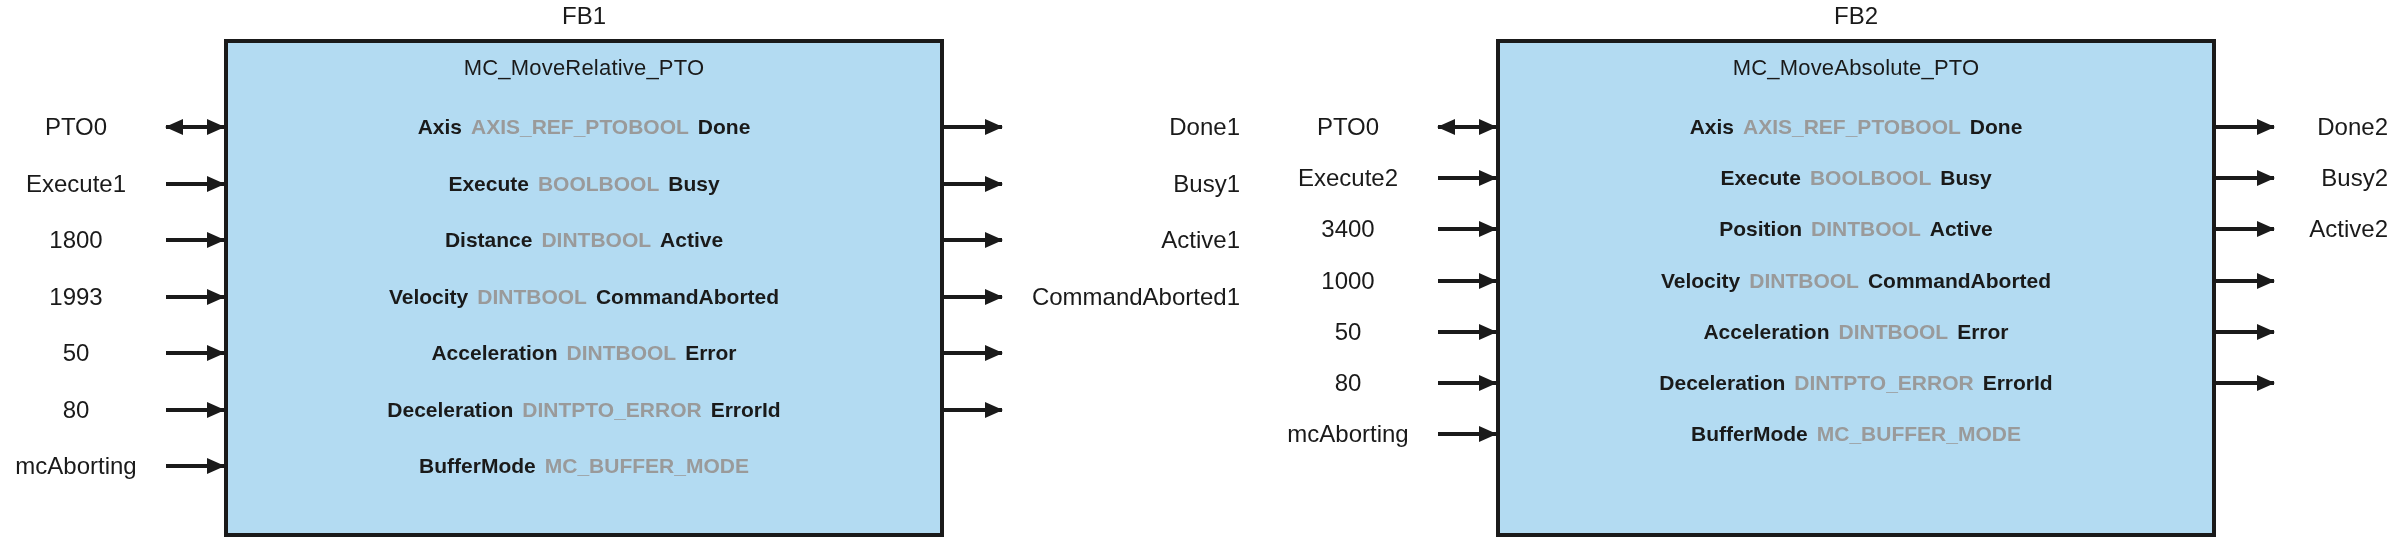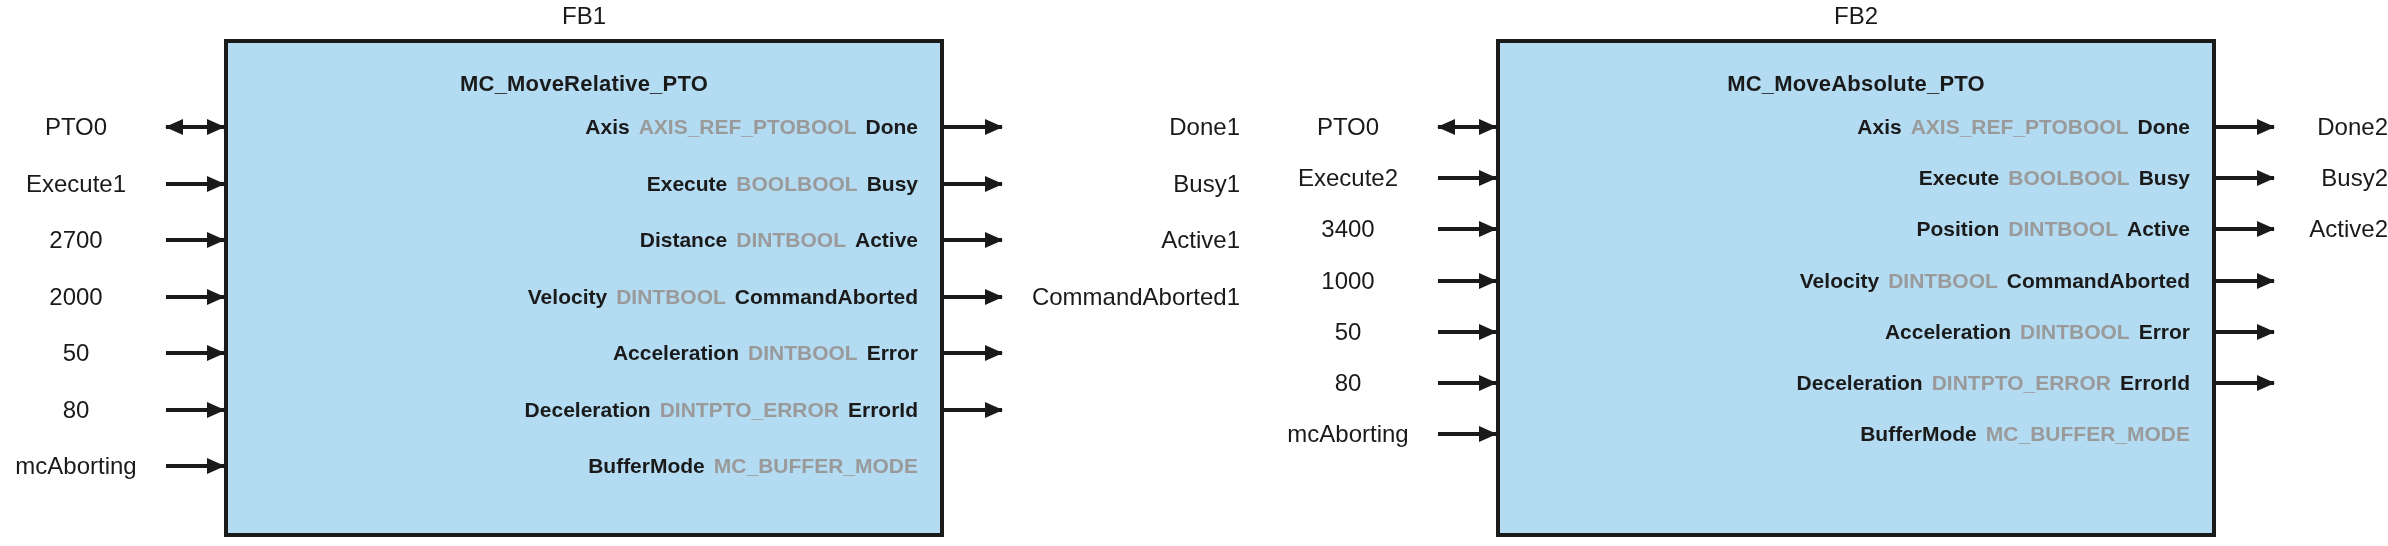--- a/index.html
+++ b/index.html
@@ -18,38 +18,38 @@
 
   .fb-caption{
     position:absolute;left:224px;top:0;width:720px;height:32px;line-height:32px;
     text-align:center;font-size:24px;color:var(--ink);
   }
   .fb-box{
     position:absolute;left:224px;top:39px;width:720px;height:498px;
     background:var(--fill);border:4px solid var(--ink);box-sizing:border-box;
   }
   .fb-title{
-    margin-top:28px;text-align:center;font-weight:bold;font-size:22px;color:var(--ink);
+    margin-top:12px;text-align:center;font-weight:normal;font-size:22px;color:var(--ink);
     letter-spacing:0.2px;
   }
   .rows{position:absolute;left:0;width:100%;}
   .fb--1 .rows{top:99px;}
   .fb--2 .rows{top:101px;}
   .row{display:flex;align-items:center;}
   .fb--1 .row{height:56.5px;}
   .fb--2 .row{height:51.3px;}
 
   .ext-in{
     width:166px;text-align:center;padding-right:14px;box-sizing:border-box;
     font-size:24px;color:var(--ink);white-space:nowrap;flex:none;
   }
   .arr{width:58px;flex:none;display:flex;align-items:center;}
   .inner{
     width:720px;flex:none;box-sizing:border-box;display:flex;
-    justify-content:flex-end;align-items:center;padding:0 26px;
+    justify-content:center;align-items:center;padding:0 26px;
   }
   .pin{white-space:nowrap;font-weight:bold;font-size:21px;}
   .pname{color:var(--ink);}
   .ptype{color:var(--gray);}
   .pin-in .ptype{margin-left:9px;}
   .pin-out .ptype{margin-right:9px;}
   .ext-out{
     flex:1;text-align:right;padding-left:12px;font-size:24px;color:var(--ink);
     white-space:nowrap;
   }
@@ -99,35 +99,35 @@
           <div class="inner">
             <div class="pin pin-in"><span class="pname">Execute</span><span class="ptype">BOOL</span></div>
             <div class="pin pin-out"><span class="ptype">BOOL</span><span class="pname">Busy</span></div>
           </div>
           <div class="arr">
             <div class="arrow"></div>
           </div>
           <div class="ext-out">Busy1</div>
         </div>
         <div class="row">
-          <div class="ext-in">2700</div>
+          <div class="ext-in">1800</div>
           <div class="arr">
             <div class="arrow"></div>
           </div>
           <div class="inner">
             <div class="pin pin-in"><span class="pname">Distance</span><span class="ptype">DINT</span></div>
             <div class="pin pin-out"><span class="ptype">BOOL</span><span class="pname">Active</span></div>
           </div>
           <div class="arr">
             <div class="arrow"></div>
           </div>
           <div class="ext-out">Active1</div>
         </div>
         <div class="row">
-          <div class="ext-in">2000</div>
+          <div class="ext-in">1993</div>
           <div class="arr">
             <div class="arrow"></div>
           </div>
           <div class="inner">
             <div class="pin pin-in"><span class="pname">Velocity</span><span class="ptype">DINT</span></div>
             <div class="pin pin-out"><span class="ptype">BOOL</span><span class="pname">CommandAborted</span></div>
           </div>
           <div class="arr">
             <div class="arrow"></div>
           </div>

